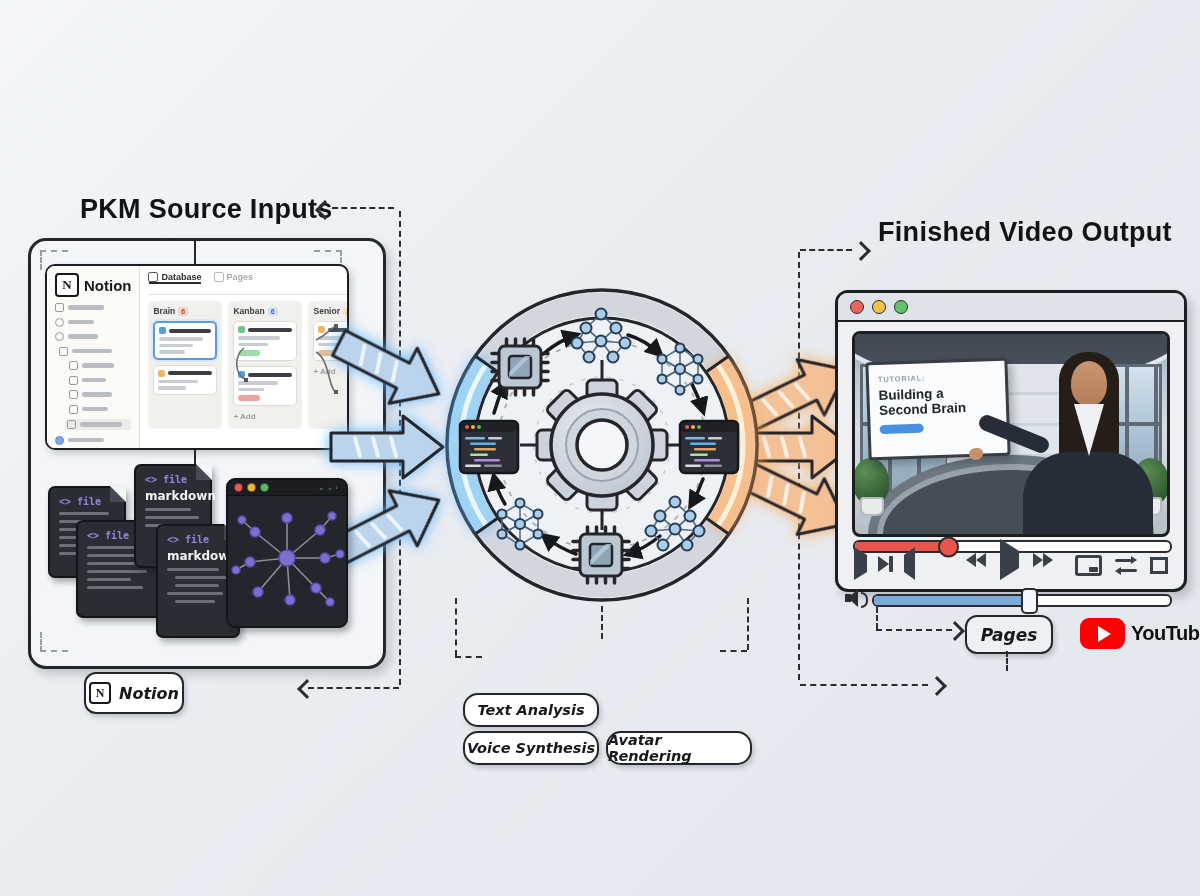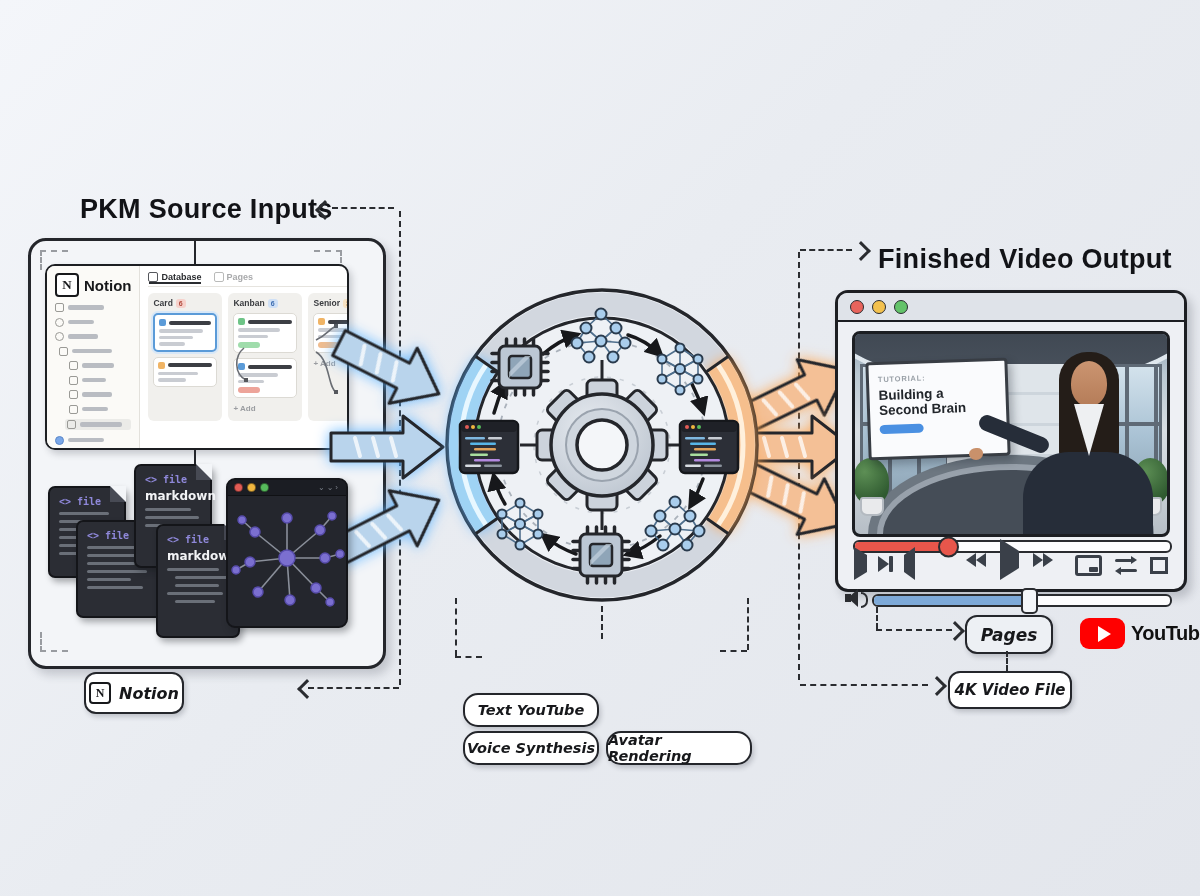--- a/index.html
+++ b/index.html
@@ -24,21 +24,21 @@
   
   .notion-win{left:45px;top:264px;width:300px;height:182px;background:#fff;border:2.5px solid #1c1e22;
     border-radius:10px;box-shadow:3px 4px 7px rgba(40,45,60,.22);overflow:hidden;display:flex;}
   .n-side{width:106px;background:#fbfaf7;border-right:1.5px solid #e3e1dc;padding:7px 8px;box-sizing:border-box;}
   .n-logo{width:20px;height:20px;border:2.5px solid #17181b;border-radius:4px;background:#fff;
     font-family:"Liberation Serif",serif;font-weight:bold;font-size:13px;display:inline-flex;align-items:center;justify-content:center;}
   .srow{display:flex;align-items:center;gap:4px;margin-top:5.5px;}
   .sico{width:7px;height:7px;border:1.5px solid #9a9a96;border-radius:2px;flex:none;}
   .sline{height:4.5px;background:#b9bcc2;border-radius:2px;}
   .n-main{flex:1;padding:6px 6px 0 8px;box-sizing:border-box;position:relative;}
-  .tabs{display:flex;gap:12px;border-bottom:1.5px solid #e6e4df;padding-bottom:4px;}
+  .tabs{display:flex;gap:12px;border-bottom:1.5px solid #e6e4df;padding-bottom:12px;}
   .tab{font-size:9px;font-weight:bold;color:#2a2c30;display:flex;gap:3px;align-items:center;}
   .tab .tico{width:8px;height:8px;border:1.5px solid #55575c;border-radius:2px;}
   .tab.inactive{color:#a9aaac;} .tab.inactive .tico{border-color:#b9bab9;}
   .tab.active{box-shadow:0 3px 0 -1px #2a2c30;}
   .board{display:flex;gap:6px;margin-top:6px;height:128px;}
   .col{background:#f1f0ed;border-radius:6px;padding:5px;box-sizing:border-box;flex:none;width:74px;}
   .colh{font-size:8.5px;font-weight:bold;color:#3a3c40;display:flex;gap:3px;align-items:center;}
   .cbadge{font-size:7px;font-weight:bold;border-radius:3px;padding:0 3px;line-height:9px;}
   .kcard{background:#fff;border:1.5px solid #dcdad4;border-radius:5px;margin-top:5px;padding:4px;}
   .kcard.active{border:2px solid #5b9bd8;box-shadow:0 0 0 2px #d8e8f8;}
@@ -134,21 +134,21 @@
   .shirt{position:absolute;left:67px;top:52px;width:30px;height:52px;background:#eef0f2;clip-path:polygon(0 0,100% 0,50% 100%);}
   .arm{position:absolute;left:-30px;top:74px;width:74px;height:16px;background:#262d39;border-radius:9px;transform:rotate(22deg);}
   .handp{position:absolute;left:-38px;top:96px;width:14px;height:12px;background:#c9916b;border-radius:50% 40% 50% 50%;}
 </style>
 </head>
 <body>
 
 <div class="stage">
 
   <div class="abs big-title" style="left:80px;top:194px;">PKM Source Inputs</div>
-  <div class="abs big-title" style="left:878px;top:244px;">Finished Video Output</div>
+  <div class="abs big-title" style="left:878px;top:217px;">Finished Video Output</div>
 
   <div class="chev chev-l abs" style="left:318px;top:203px;"></div>
   <div class="dh" style="left:332px;top:207px;width:62px;"></div>
   <div class="dv" style="left:399px;top:211px;height:474px;"></div>
   <div class="dh" style="left:308px;top:687px;width:91px;"></div>
   <div class="chev chev-l abs" style="left:300px;top:682px;"></div>
 
   <div class="dv" style="left:798px;top:252px;height:428px;"></div>
   <div class="dh" style="left:800px;top:249px;width:52px;"></div>
   <div class="chev chev-r abs" style="left:854px;top:244px;"></div>
@@ -219,21 +219,21 @@
             <span>Database</span>
           </span>
         <span class="tab inactive">
             <span class="tico"></span>
             <span>Pages</span>
           </span>
       </div>
       <div class="board">
         <div class="col">
           <div class="colh">
-              <span>Card</span>
+              <span>Brain</span>
             <span class="cbadge" style="background:#f6d2cc;color:#b04a3c;">6</span>
             </div>
           <div class="kcard active">
             <div class="ktitle">
                 <span class="ksq" style="background:#5b9bd8;"></span>
                 <span class="kdark"></span>
               </div>
             <div class="kline" style="width:44px"></div>
               <div class="kline" style="width:34px"></div>
               <div class="kline" style="width:26px"></div>
@@ -572,21 +572,21 @@
     <use href="#cl" transform="translate(80,252)"></use>
     <use href="#ed" transform="translate(20,149)"></use>
   </svg>
 
   <div class="dv" style="left:455px;top:598px;height:58px;"></div>
   <div class="dh" style="left:455px;top:656px;width:27px;"></div>
   <div class="dv" style="left:747px;top:598px;height:52px;"></div>
   <div class="dh" style="left:720px;top:650px;width:27px;"></div>
   <div class="dv" style="left:601px;top:606px;height:33px;"></div>
 
-  <div class="pill step-pill hand" style="left:463px;top:693px;width:132px;">Text YouTube</div>
+  <div class="pill step-pill hand" style="left:463px;top:693px;width:132px;">Text Analysis</div>
   <div class="pill step-pill hand" style="left:606px;top:731px;width:142px;">Avatar Rendering</div>
   <div class="pill step-pill hand" style="left:463px;top:731px;width:132px;">Voice Synthesis</div>
 
   <div class="abs vid-win">
     <div class="vid-bar">
       <span class="tl" style="background:#e8645c;"></span>
       <span class="tl" style="background:#f3c14e;"></span>
       <span class="tl" style="background:#63c36a;"></span>
     </div>
 
@@ -674,15 +674,14 @@
   <div class="pill hand" style="left:965px;top:615px;width:84px;height:35px;font-size:17px;background:#edf0f4;">Pages</div>
 
   <div class="abs" style="left:1080px;top:618px;display:flex;align-items:center;gap:6px;">
     <span class="yt-box">
         <span class="yt-tri"></span>
       </span>
     <span style="font-size:20px;font-weight:bold;letter-spacing:-0.5px;color:#111;">YouTube</span>
   </div>
 
   <div class="dv" style="left:1006px;top:651px;height:20px;"></div>
-  <div class="pill hand" style="left:948px;top:671px;width:120px;height:34px;font-size:15px;">4K Video File</div>
 
 </div>
 
 </body></html>

